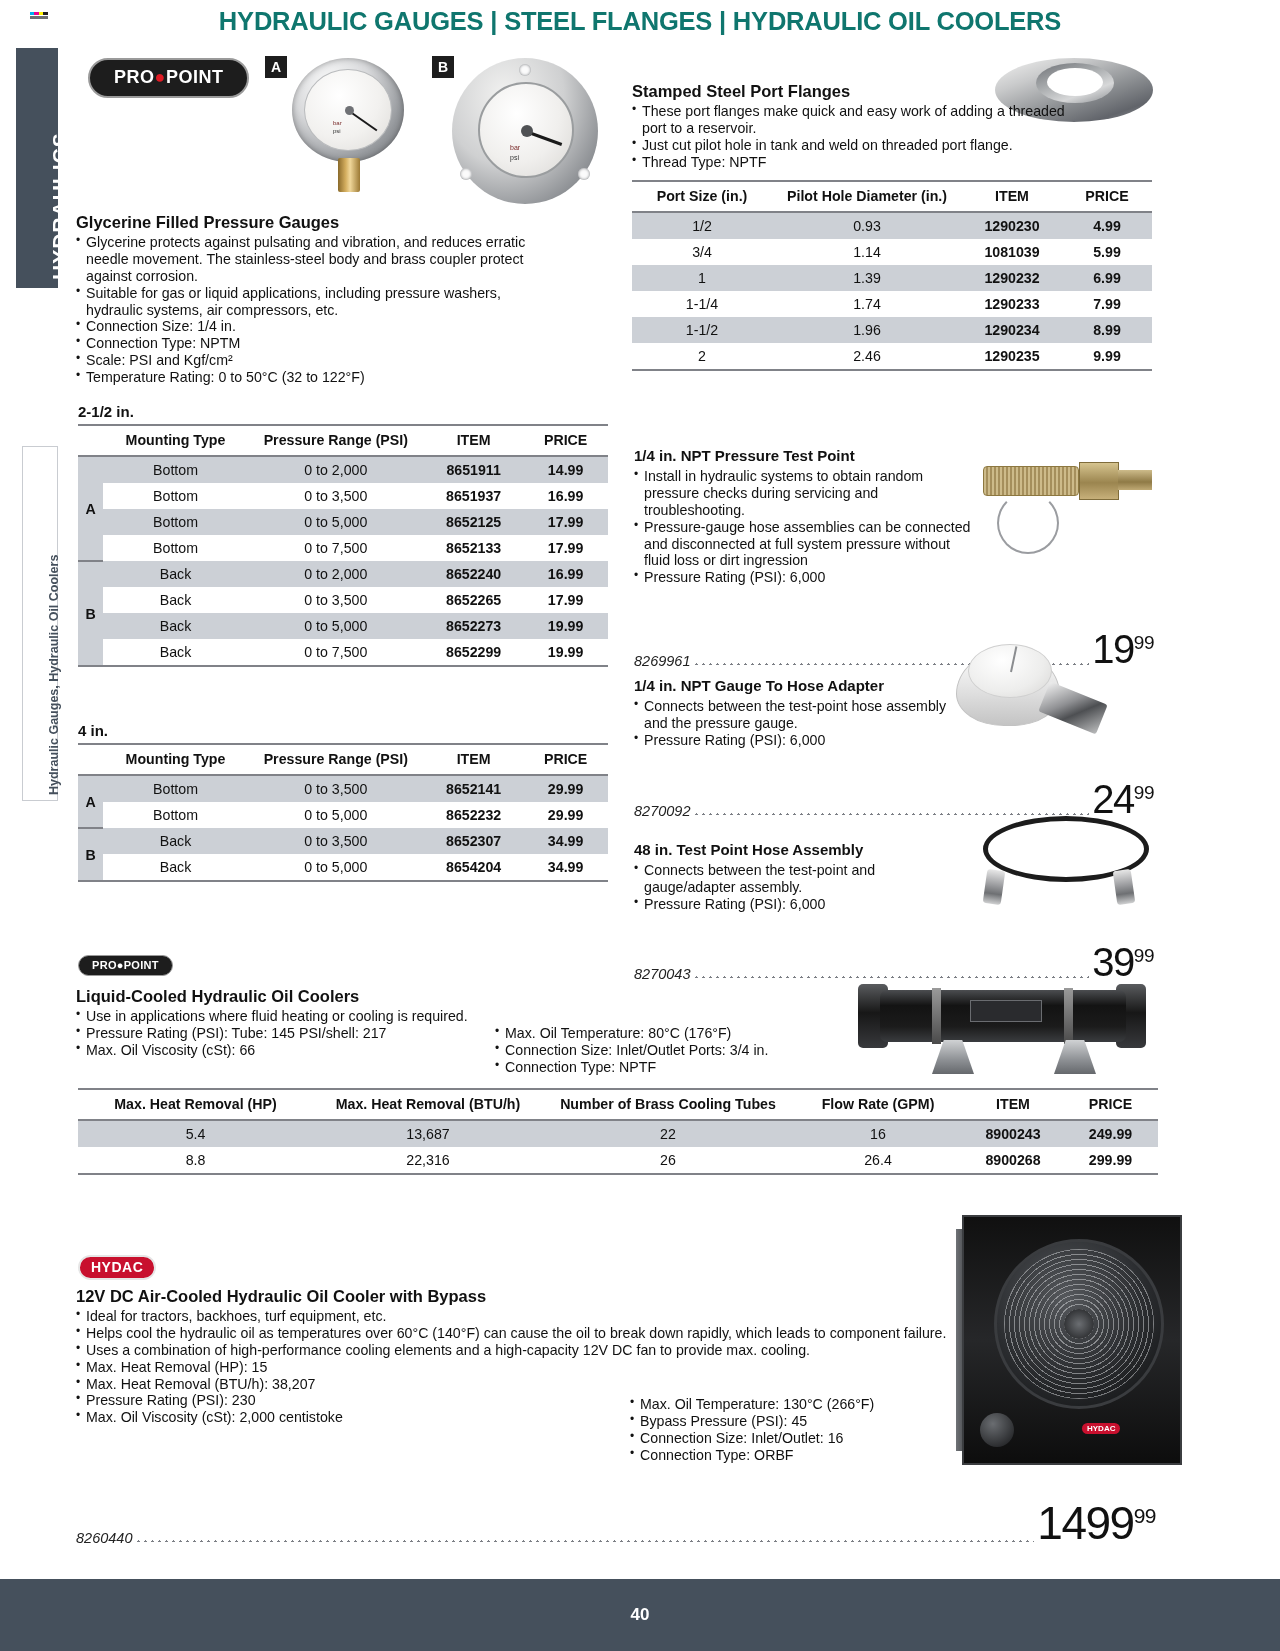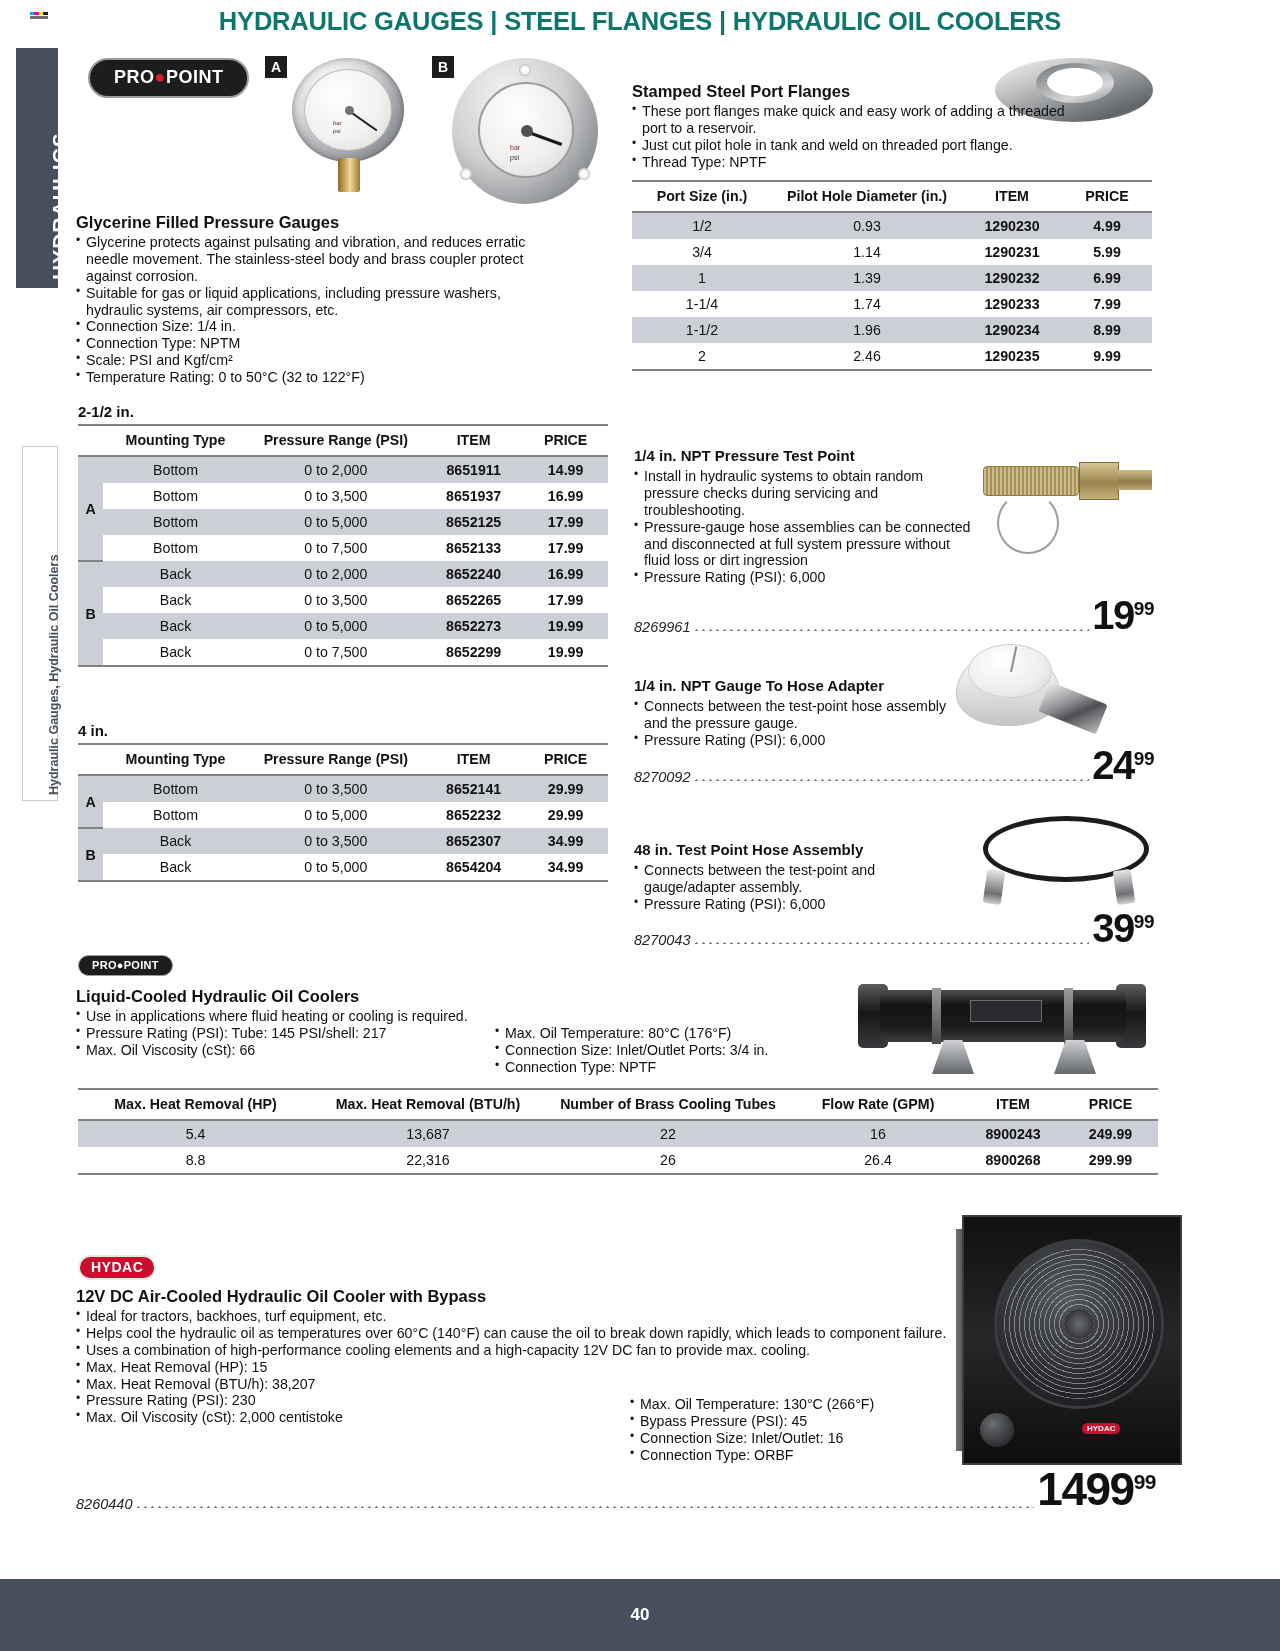--- a/index.html
+++ b/index.html
@@ -102,22 +102,23 @@
   table.spec td.item, table.spec td.price{ font-weight:bold; }
   table.spec tr.last td{ border-bottom:2px solid #808288; }
   td.grp{
     font-weight:bold; width:26px; background:#ccd0d6 !important;
     border-bottom:2px solid #808288;
   }
   .tbl-title{ font-size:15px; font-weight:bold; margin:0 0 4px 0; }
 
   
   .price-big{
-    font-weight:bold; font-size:40px; letter-spacing:-1.5px; line-height:1;
+    font-weight:normal; font-size:40px; letter-spacing:-1.5px; line-height:1;
     display:inline-block;
+    margin-top:34px;
   }
   .price-big sup{ font-size:19px; top:-0.85em; letter-spacing:-0.5px; }
   .price-xl{ font-size:46px; }
   .price-xl sup{ font-size:21px; }
   .sku{ font-style:italic; font-size:14.5px; color:#222; white-space:nowrap; }
   .leader{
     flex:1 1 auto; height:10px; margin:0 3px 4px;
     background-image:radial-gradient(circle, #7c7f85 1.1px, transparent 1.2px);
     background-size:7px 7px; background-position:0 6px; background-repeat:repeat-x;
   }
@@ -487,21 +488,21 @@
     <tbody id="tbody-flange">
         <tr class="alt">
           <td>1/2</td>
           <td>0.93</td>
           <td class="item">1290230</td>
           <td class="price">4.99</td>
         </tr>
         <tr>
           <td>3/4</td>
           <td>1.14</td>
-          <td class="item">1290231</td>
+          <td class="item">1081039</td>
           <td class="price">5.99</td>
         </tr>
         <tr class="alt">
           <td>1</td>
           <td>1.39</td>
           <td class="item">1290232</td>
           <td class="price">6.99</td>
         </tr>
         <tr>
           <td>1-1/4</td>

